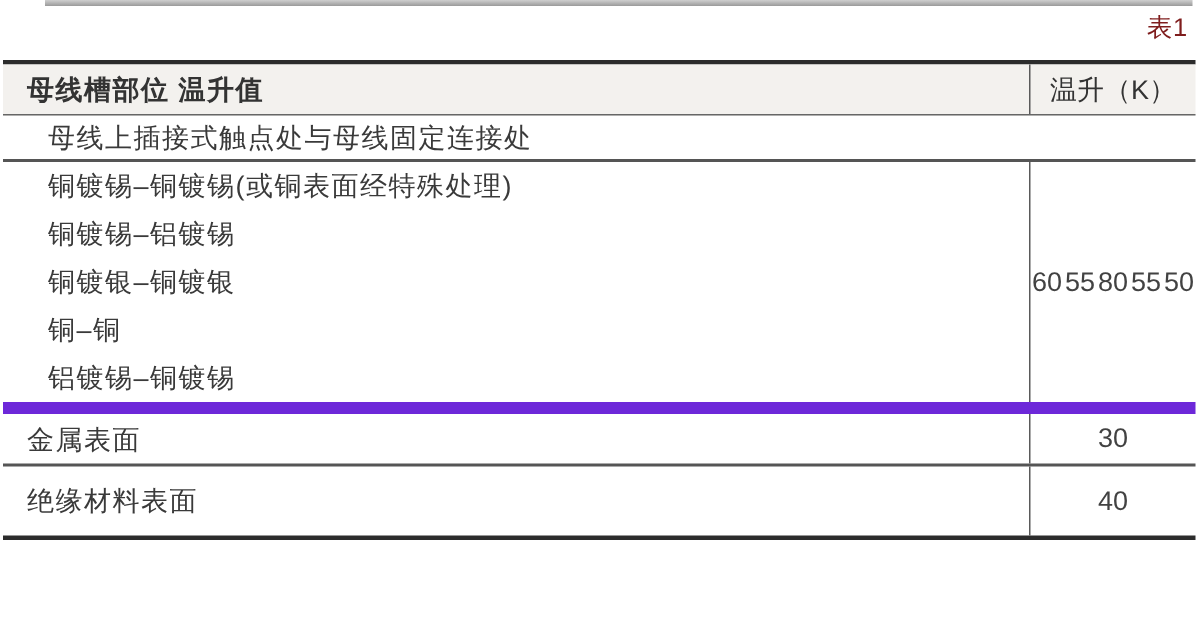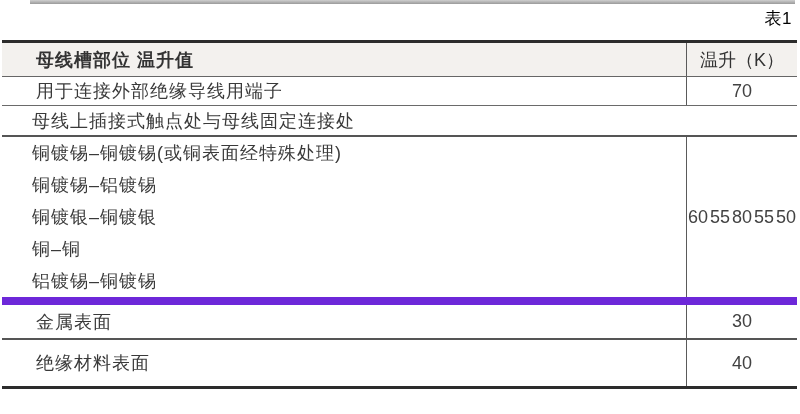--- a/index.html
+++ b/index.html
@@ -8,35 +8,35 @@
     background:#ffffff;
     font-family:"Liberation Sans","DejaVu Sans",sans-serif;
     color:#3a3a3a;
   }
   .top-bar{
     position:absolute;left:30px;top:0;width:765px;height:4px;
     background:linear-gradient(#cfcfcf,#9a9a9a);
   }
   .caption{
     position:absolute;top:8px;right:8px;
-    font-size:17px;line-height:22px;color:#000000;
+    font-size:17px;line-height:22px;color:#7f1d1d;
     letter-spacing:0.5px;
   }
   .table{
     position:absolute;left:2px;top:40px;width:795px;
     border-top:3px solid #2c2c2c;
     border-bottom:3px solid #2c2c2c;
     box-sizing:content-box;
   }
   .row{
     display:flex;align-items:stretch;box-sizing:border-box;
   }
   .cell-label{
     flex:1 1 auto;display:flex;align-items:center;
-    padding-left:34px;font-size:18px;letter-spacing:1px;
+    padding-left:16px;font-size:18px;letter-spacing:1px;
   }
   .cell-value{
     width:110px;flex:0 0 110px;display:flex;align-items:center;justify-content:center;
     border-left:1px solid #5a5a5a;font-size:18px;color:#424242;
   }
   .row.header{
     height:34px;background:#f3f1ee;border-bottom:1px solid #666;
   }
   .row.header .cell-label{font-weight:bold;color:#333;}
   .row.header .cell-value{font-size:18px;color:#333;}
@@ -70,24 +70,20 @@
 
 <div class="caption">表1</div>
 
 <div class="table">
 
   <div class="row header">
     <div class="cell-label">母线槽部位 温升值</div>
     <div class="cell-value">温升（K）</div>
   </div>
 
-  <div class="row r-terminal">
-    <div class="cell-label">用于连接外部绝缘导线用端子</div>
-    <div class="cell-value">70</div>
-  </div>
 
   <div class="row section">
     <div class="cell-label">母线上插接式触点处与母线固定连接处</div>
   </div>
 
   <div class="row group">
     <div class="group-left">
       <div class="g-label">铜镀锡–铜镀锡(或铜表面经特殊处理)</div>
       <div class="g-label">铜镀锡–铝镀锡</div>
       <div class="g-label">铜镀银–铜镀银</div>

